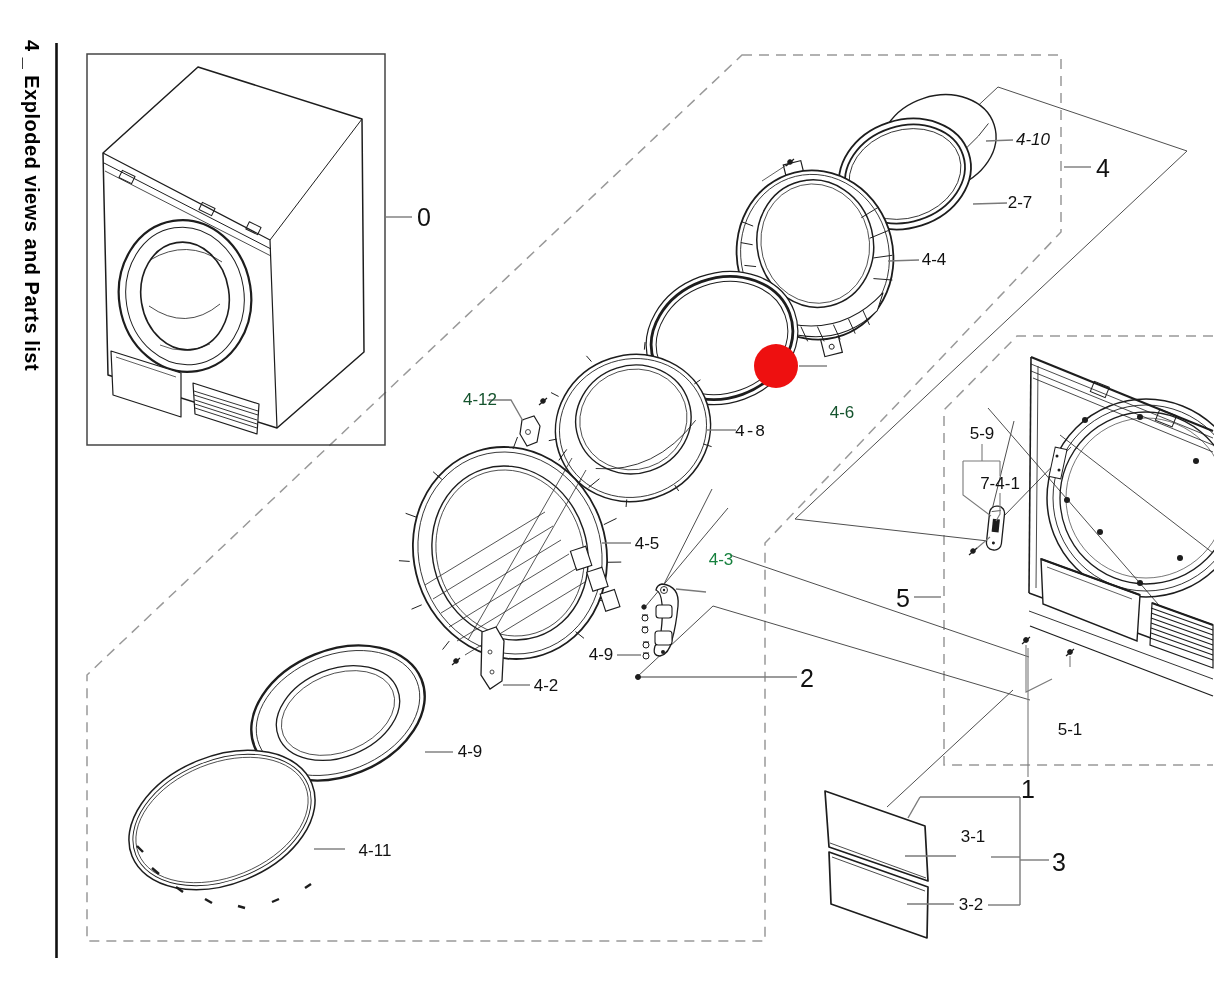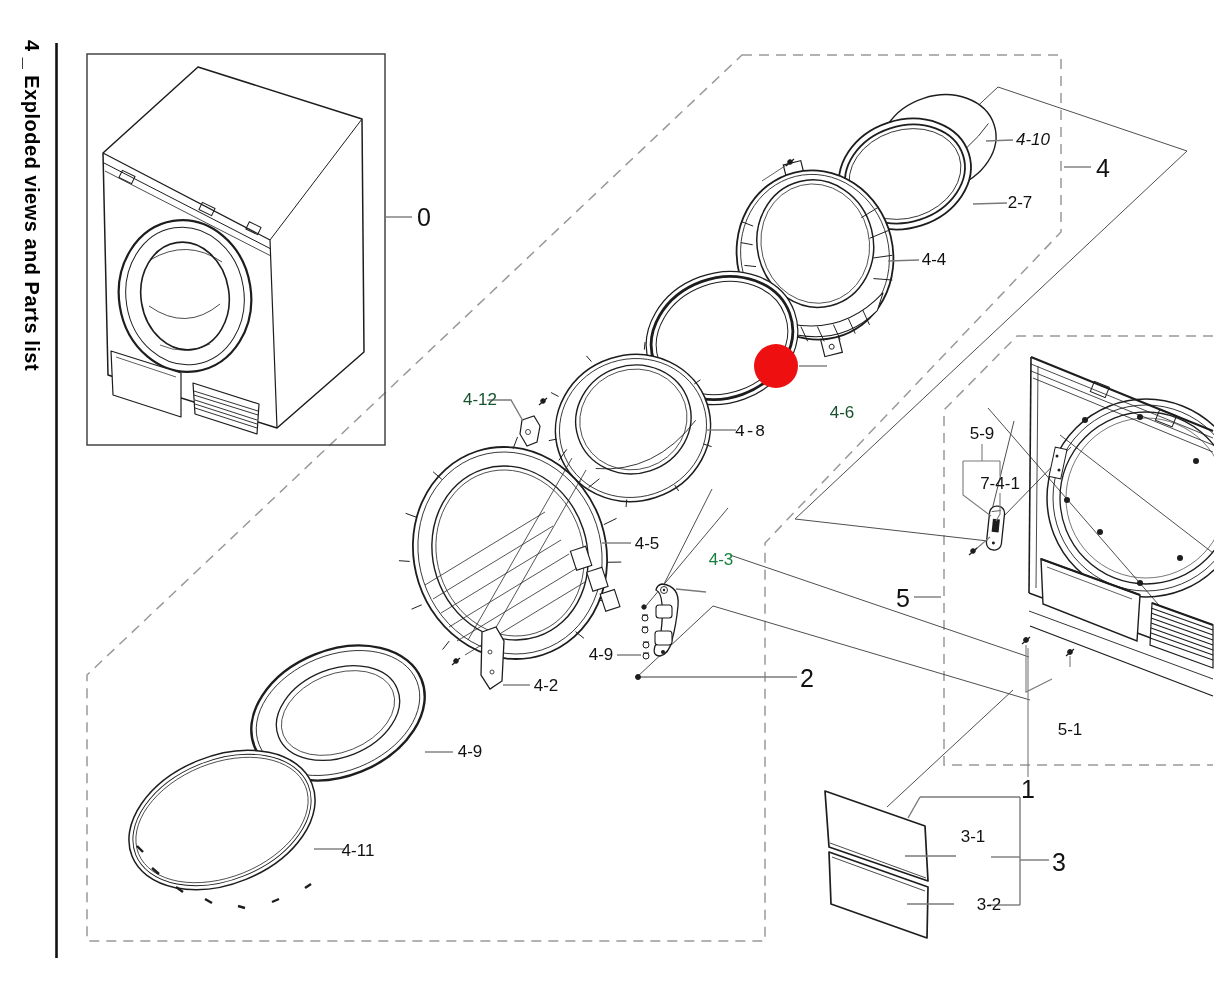--- a/index.html
+++ b/index.html
@@ -362,19 +362,19 @@
       <div class="part-label" style="left: 721px; top: 560px; color: #15803d;">4-3</div>
       <div class="part-label" style="left: 601px; top: 655px; color: rgb(17, 17, 17);">4-9</div>
       <div class="part-label" style="left: 546px; top: 686px; color: rgb(17, 17, 17);">4-2</div>
       <div class="part-label lg" style="left: 807px; top: 678px; color: rgb(17, 17, 17);">2</div>
       <div class="part-label lg" style="left: 903px; top: 598px; color: rgb(17, 17, 17);">5</div>
       <div class="part-label" style="left: 982px; top: 434px; color: rgb(17, 17, 17);">5-9</div>
       <div class="part-label" style="left: 1000px; top: 484px; color: rgb(17, 17, 17);">7-4-1</div>
       <div class="part-label" style="left: 1070px; top: 682px; color: rgb(17, 17, 17); margin-top: 48px;">5-1</div>
       <div class="part-label lg" style="left: 1028px; top: 789px; color: rgb(17, 17, 17);">1</div>
       <div class="part-label" style="left: 470px; top: 752px; color: rgb(17, 17, 17);">4-9</div>
-      <div class="part-label" style="left: 358px; top: 851px; color: rgb(17, 17, 17);">4-11</div>
+      <div class="part-label" style="left: 375px; top: 851px; color: rgb(17, 17, 17);">4-11</div>
       <div class="part-label" style="left: 973px; top: 837px; color: rgb(17, 17, 17);">3-1</div>
-      <div class="part-label" style="left: 971px; top: 905px; color: rgb(17, 17, 17); margin-left: 18px;">3-2</div>
+      <div class="part-label" style="left: 971px; top: 905px; color: rgb(17, 17, 17);">3-2</div>
       <div class="part-label lg" style="left: 1059px; top: 862px; color: rgb(17, 17, 17);">3</div>
     </div>
 
 </div>
 
 </body></html>

